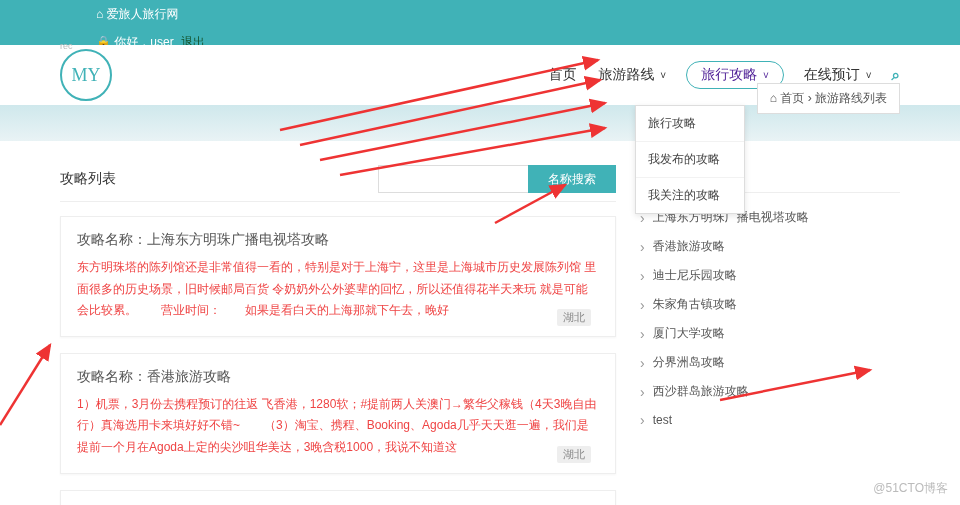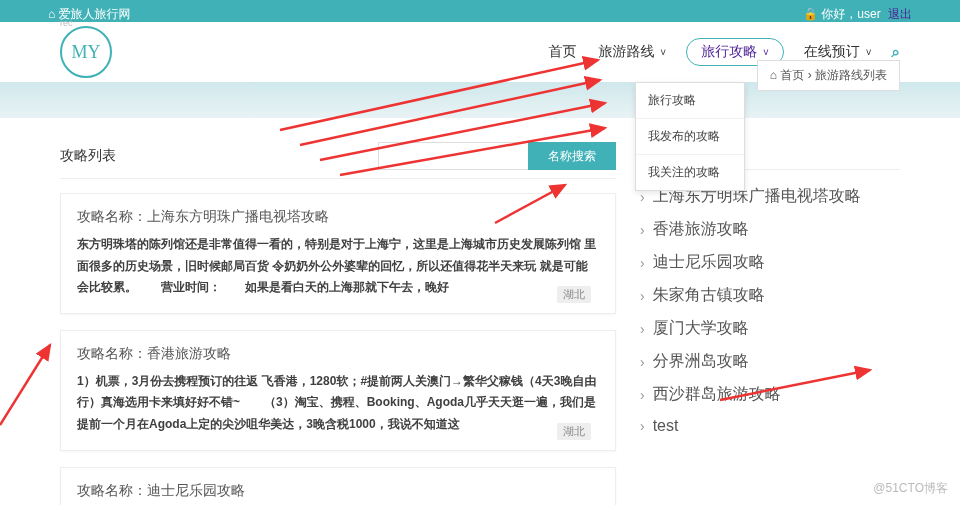--- a/index.html
+++ b/index.html
@@ -1,18 +1,18 @@
 <!DOCTYPE html>
 <html><head>
 <meta charset="utf-8">
 <style>
 * { margin: 0; padding: 0; box-sizing: border-box; }
 body { font-family: "Microsoft YaHei", Arial, sans-serif; font-size: 13px; color: #333; background: #fff; }
-.topbar { background: #40b2b7; color: #fff; height: 22px; line-height: 28px; padding: 0 48px; font-size: 12px; display: flex; justify-content: space-between; }
-.topbar a { color: #4c1d95; text-decoration: none; margin-left: 4px; }
+.topbar { background: #40b2b7; color: #fff; height: 45px; line-height: 28px; padding: 0 96px; font-size: 12px; display: flex; justify-content: space-between; flex-direction: column; }
+.topbar a { color: #14532d; text-decoration: none; margin-left: 4px; }
 .header { height: 60px; background: #fff; display: flex; align-items: center; padding: 0 60px; justify-content: space-between; position: relative; }
 .logo { width: 52px; height: 52px; border: 2px solid #40b2b7; border-radius: 50%; display: flex; align-items: center; justify-content: center; color: #40b2b7; font-size: 18px; font-family: serif; position: relative; }
 .logo-badge { position: absolute; top: -10px; left: -2px; font-size: 9px; color: #bbb; font-family: sans-serif; }
 .nav { display: flex; align-items: center; gap: 18px; font-size: 14px; }
 .nav-item { color: #333; text-decoration: none; cursor: pointer; padding: 5px 2px; }
 .nav-item.active { color: #4c1d95; border: 1px solid #40b2b7; border-radius: 14px; padding: 4px 14px; }
 .nav-item .caret { font-size: 10px; margin-left: 2px; }
 .search-ico { color: #40b2b7; font-size: 15px; font-weight: bold; cursor: pointer; }
 .dropdown { position: absolute; top: 60px; right: 215px; width: 110px; background: #fff; border: 1px solid #ddd; box-shadow: 0 2px 6px rgba(0,0,0,.1); z-index: 10; }
 .dropdown div { padding: 9px 12px; font-size: 12px; color: #444; cursor: pointer; border-bottom: 1px solid #f2f2f2; }
@@ -21,26 +21,26 @@
 .breadcrumb { position: absolute; right: 60px; top: -22px; background: #fff; border: 1px solid #ddd; padding: 6px 12px; font-size: 12px; color: #555; z-index: 1; }
 .main { display: flex; padding: 0 60px; gap: 24px; margin-top: 24px; }
 .left { flex: 1; }
 .panel-head { border-bottom: 1px solid #eee; padding-bottom: 8px; margin-bottom: 14px; display: flex; align-items: center; justify-content: space-between; }
 .panel-title { font-size: 14px; color: #333; }
 .search-wrap { display: flex; }
 .search-wrap input { border: 1px solid #ddd; border-right: none; height: 28px; width: 150px; padding: 0 8px; font-size: 12px; outline: none; }
 .search-btn { background: #40b2b7; color: #fff; border: none; height: 28px; padding: 0 20px; font-size: 12px; cursor: pointer; }
 .card { border: 1px solid #eee; box-shadow: 0 1px 2px rgba(0,0,0,.04); padding: 14px 16px; margin-bottom: 16px; position: relative; }
 .card-title { color: #555; font-size: 14px; margin-bottom: 8px; }
-.card-desc { color: #404040; font-size: 12px; line-height: 1.8; font-weight: bold; }
+.card-desc { color: #ef4444; font-size: 12px; line-height: 1.8; }
 .tag { position: absolute; right: 24px; bottom: 10px; background: #eee; color: #888; font-size: 11px; padding: 1px 6px; border-radius: 2px; }
 .right { width: 260px; }
 .side-title { font-size: 15px; font-weight: bold; color: #333; border-bottom: 1px solid #eee; padding-bottom: 8px; margin-bottom: 10px; }
 .side-list { list-style: none; }
-.side-list li { font-size: 16px; color: #555; padding: 6px 0; display: flex; align-items: center; cursor: pointer; }
+.side-list li { font-size: 12px; color: #555; padding: 6px 0; display: flex; align-items: center; cursor: pointer; }
 .side-list li::before { content: "›"; color: #999; margin-right: 8px; font-size: 14px; }
 .arrow { position: absolute; pointer-events: none; }
 .watermark { position: fixed; right: 12px; bottom: 8px; color: #bbb; font-size: 12px; }
 </style>
 </head>
 <body>
 
 <div class="topbar">
   <span><span>⌂</span> <span>爱旅人旅行网</span></span>
   <span>

